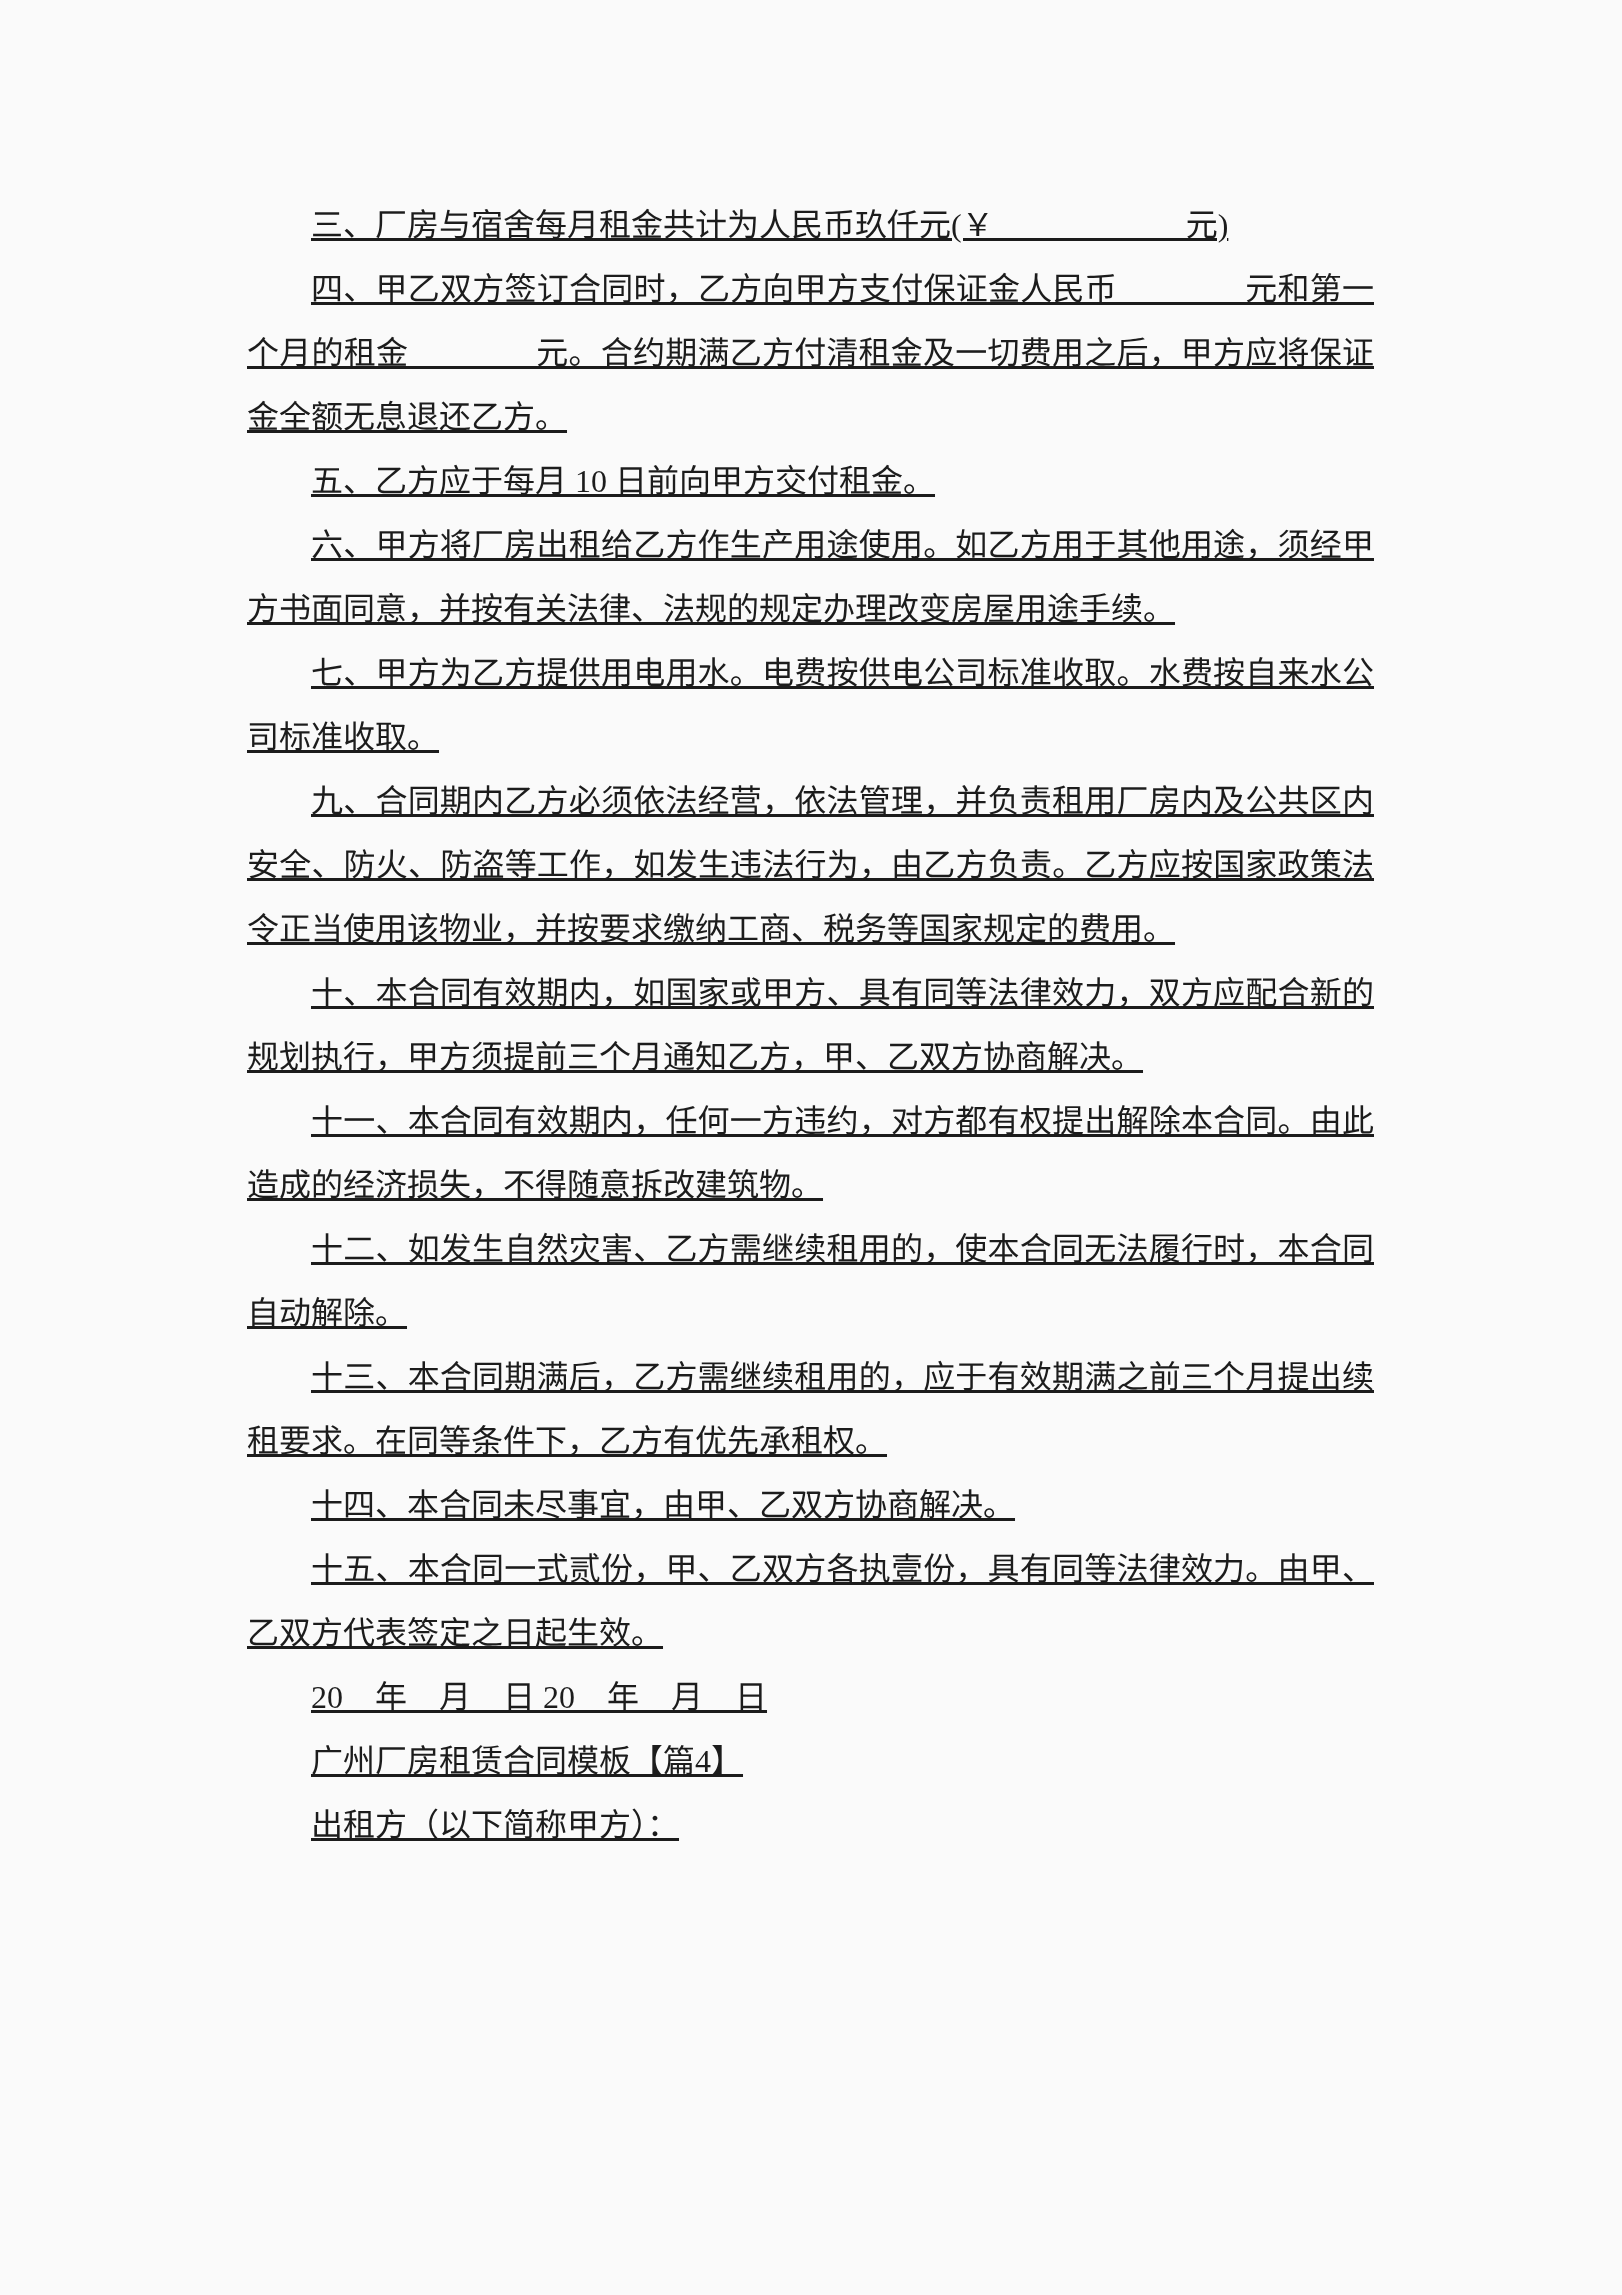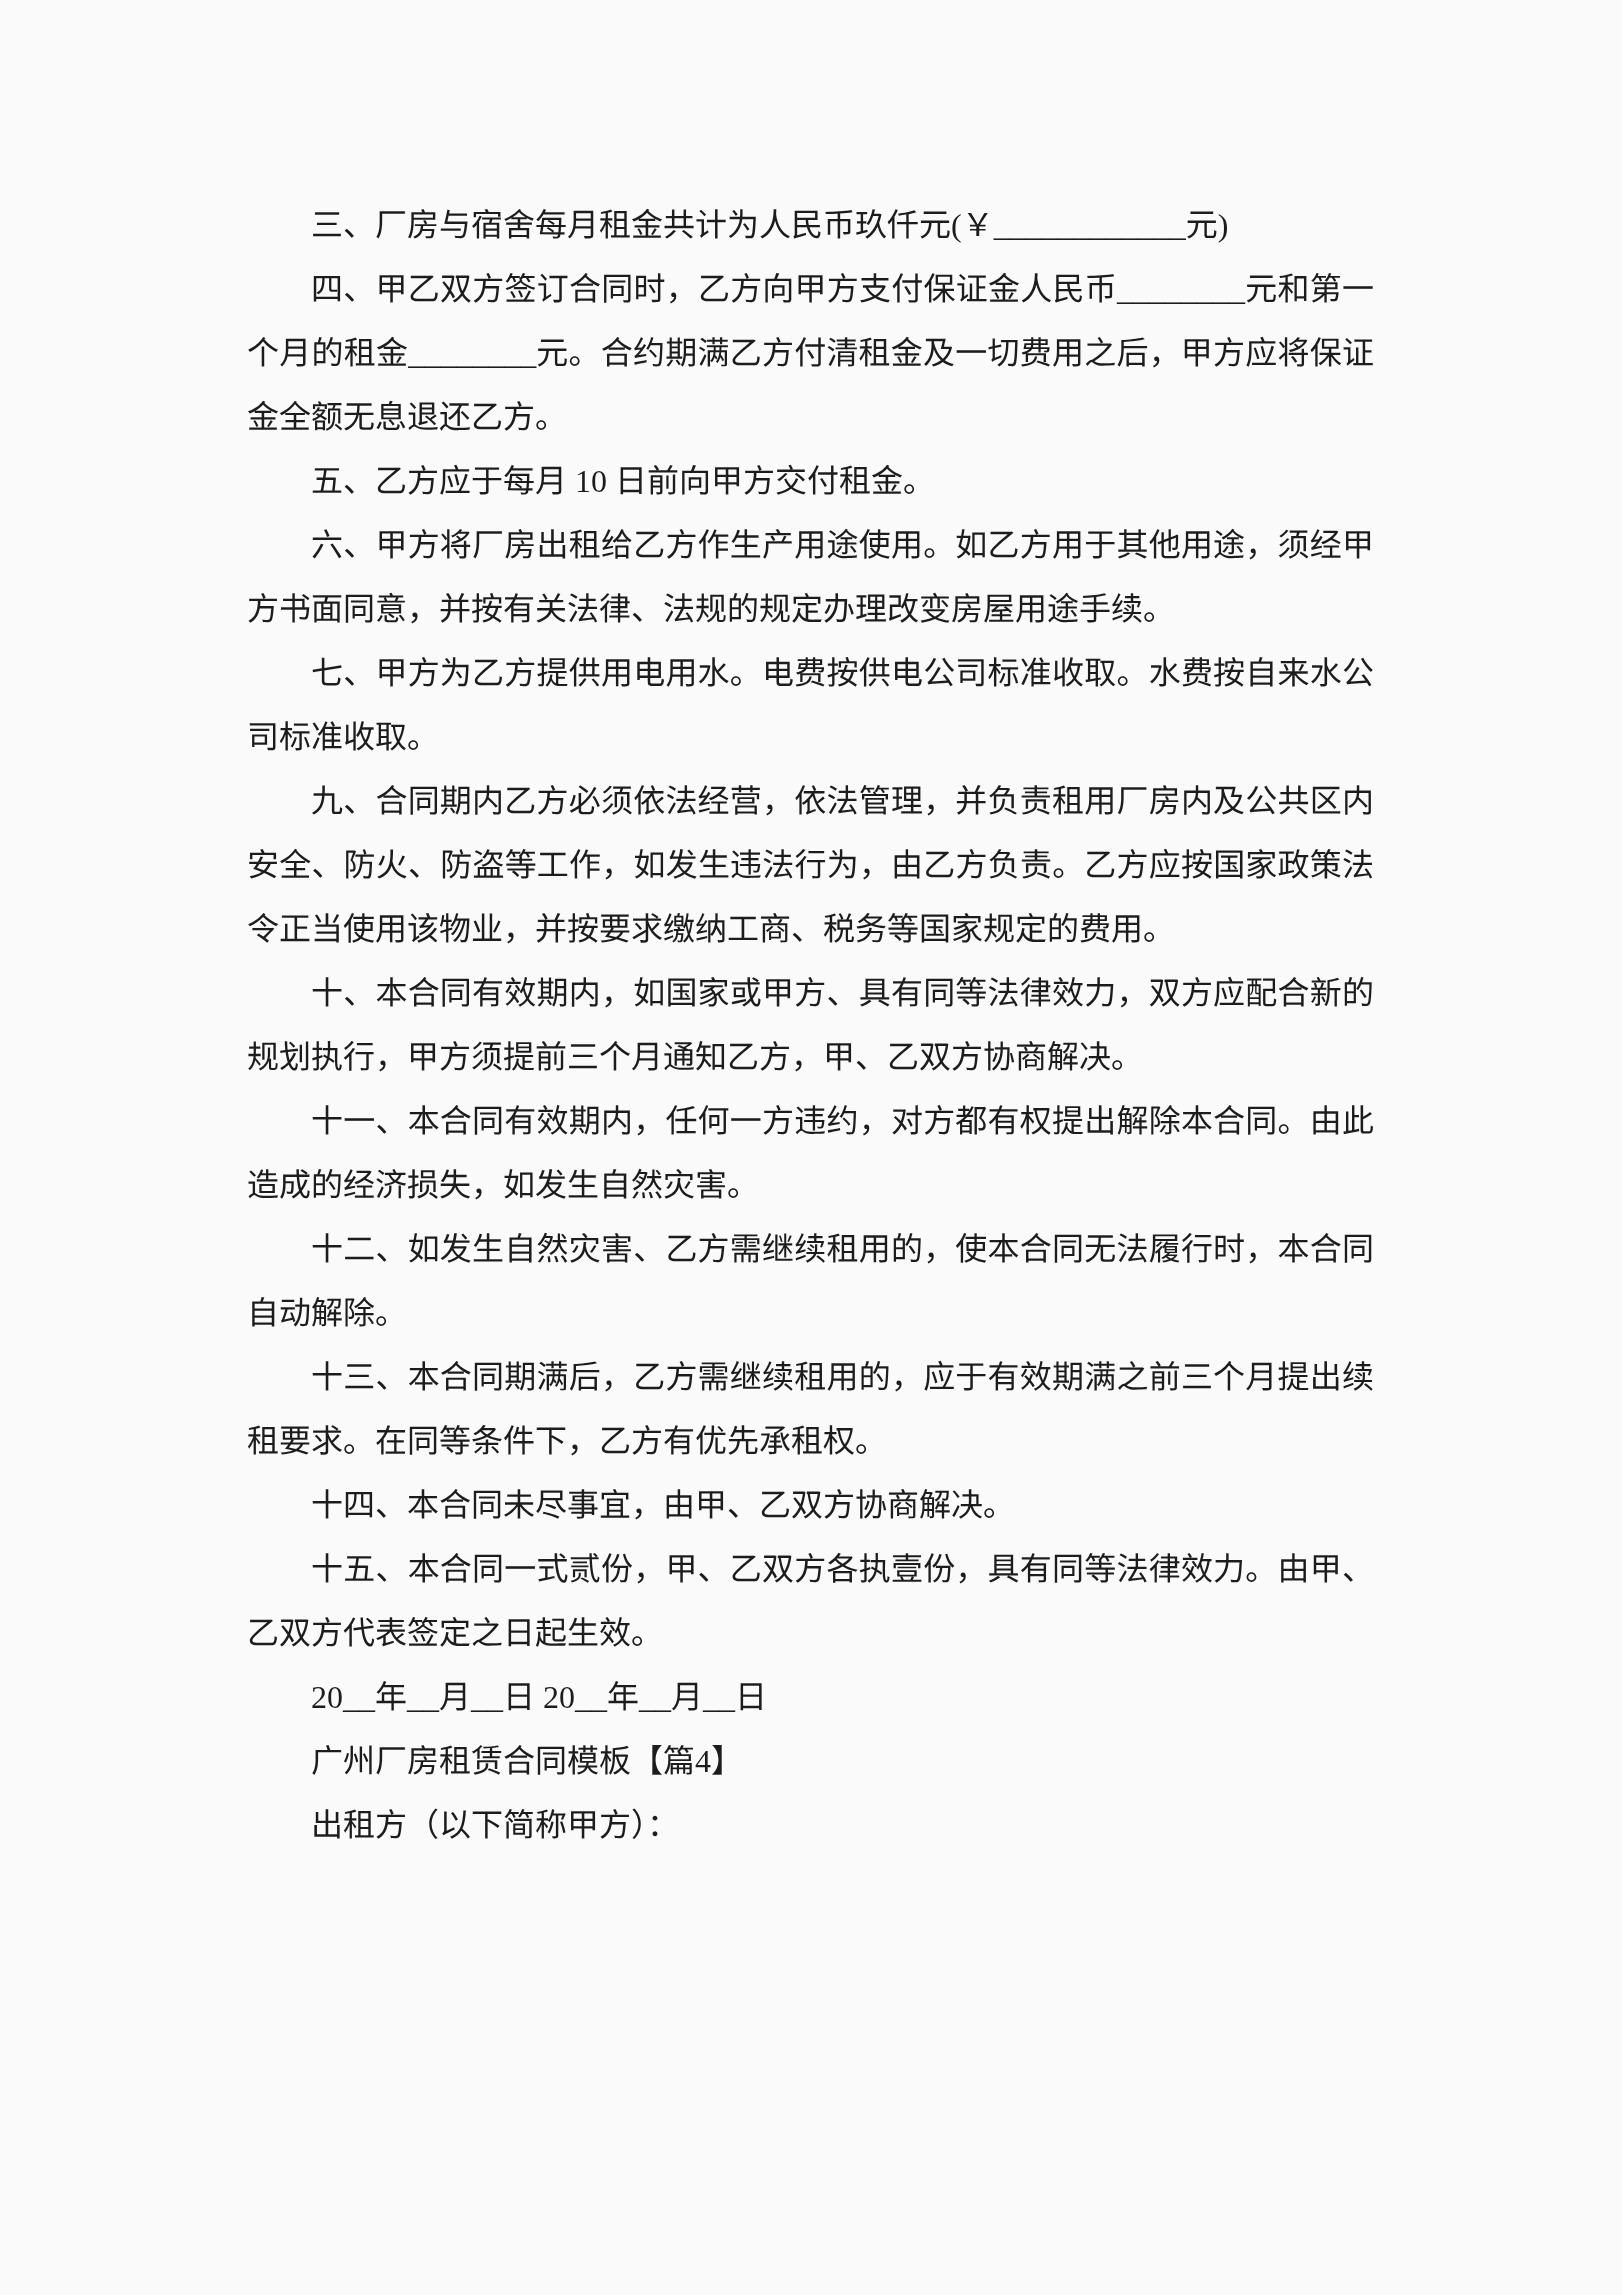--- a/index.html
+++ b/index.html
@@ -15,20 +15,21 @@
   }
   .page {
     position: absolute;
     inset: 0;
   }
   .doc {
     position: absolute;
     left: 247px;
     top: 193px;
     width: 1127px;
+    text-decoration: underline;
   }
   .doc p {
     margin: 0;
     padding: 0;
     font-size: 32px;
     line-height: 64px;
     text-align: justify;
     text-indent: 2em;
     letter-spacing: 0;
     word-break: break-all;
@@ -41,21 +42,21 @@
 
 <div class="page">
   <div class="doc">
       <p>三、厂房与宿舍每月租金共计为人民币玖仟元(￥____________元)</p>
       <p>四、甲乙双方签订合同时，乙方向甲方支付保证金人民币________元和第一个月的租金________元。合约期满乙方付清租金及一切费用之后，甲方应将保证金全额无息退还乙方。</p>
       <p>五、乙方应于每月 10 日前向甲方交付租金。</p>
       <p>六、甲方将厂房出租给乙方作生产用途使用。如乙方用于其他用途，须经甲方书面同意，并按有关法律、法规的规定办理改变房屋用途手续。</p>
       <p>七、甲方为乙方提供用电用水。电费按供电公司标准收取。水费按自来水公司标准收取。</p>
       <p>九、合同期内乙方必须依法经营，依法管理，并负责租用厂房内及公共区内安全、防火、防盗等工作，如发生违法行为，由乙方负责。乙方应按国家政策法令正当使用该物业，并按要求缴纳工商、税务等国家规定的费用。</p>
       <p>十、本合同有效期内，如国家或甲方、具有同等法律效力，双方应配合新的规划执行，甲方须提前三个月通知乙方，甲、乙双方协商解决。</p>
-      <p>十一、本合同有效期内，任何一方违约，对方都有权提出解除本合同。由此造成的经济损失，如发生自然灾害。</p>
+      <p>十一、本合同有效期内，任何一方违约，对方都有权提出解除本合同。由此造成的经济损失，不得随意拆改建筑物。</p>
       <p>十二、如发生自然灾害、乙方需继续租用的，使本合同无法履行时，本合同自动解除。</p>
       <p>十三、本合同期满后，乙方需继续租用的，应于有效期满之前三个月提出续租要求。在同等条件下，乙方有优先承租权。</p>
       <p>十四、本合同未尽事宜，由甲、乙双方协商解决。</p>
       <p>十五、本合同一式贰份，甲、乙双方各执壹份，具有同等法律效力。由甲、乙双方代表签定之日起生效。</p>
       <p>20__年__月__日 20__年__月__日</p>
       <p>广州厂房租赁合同模板【篇4】</p>
       <p>出租方（以下简称甲方）：</p>
     </div>
 </div>
 

